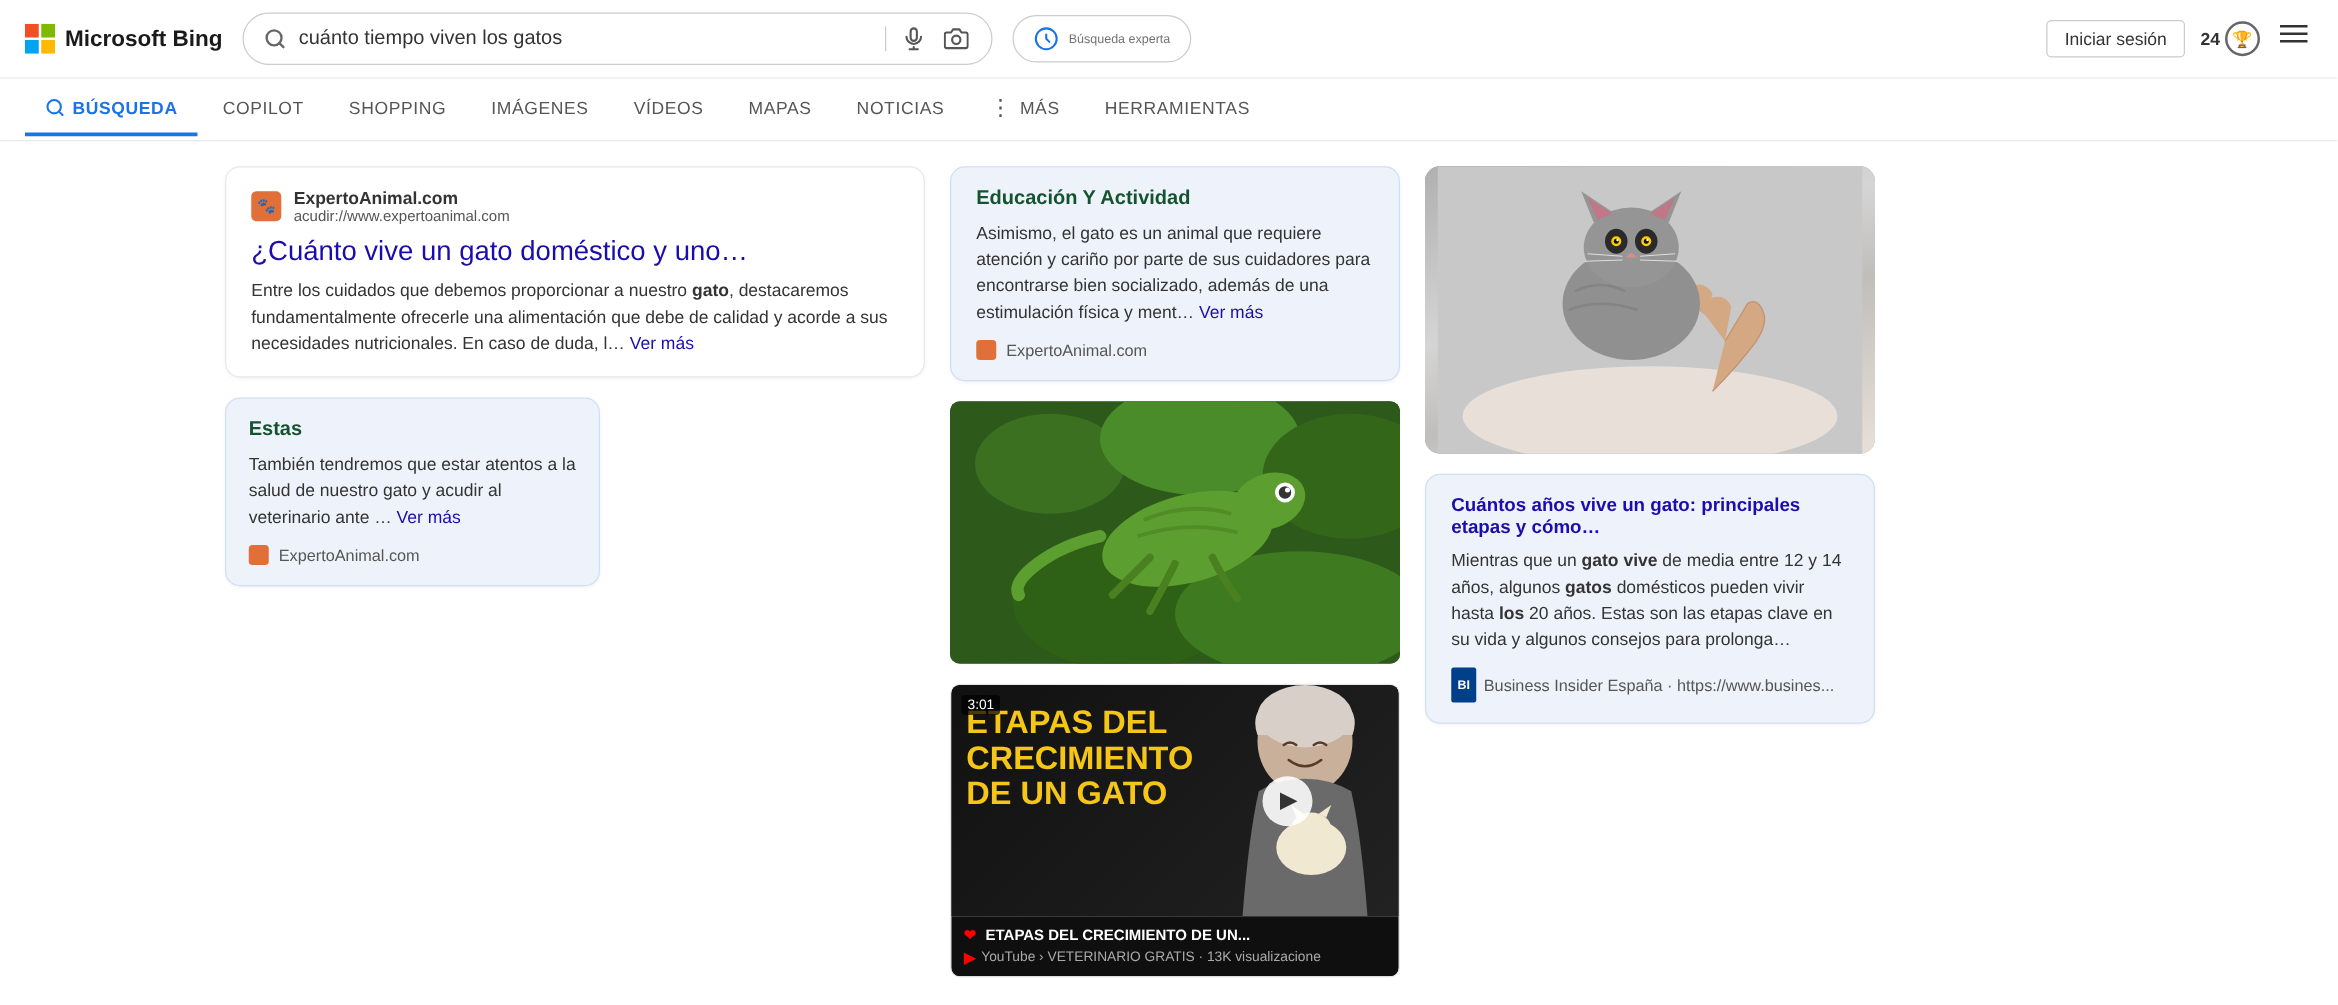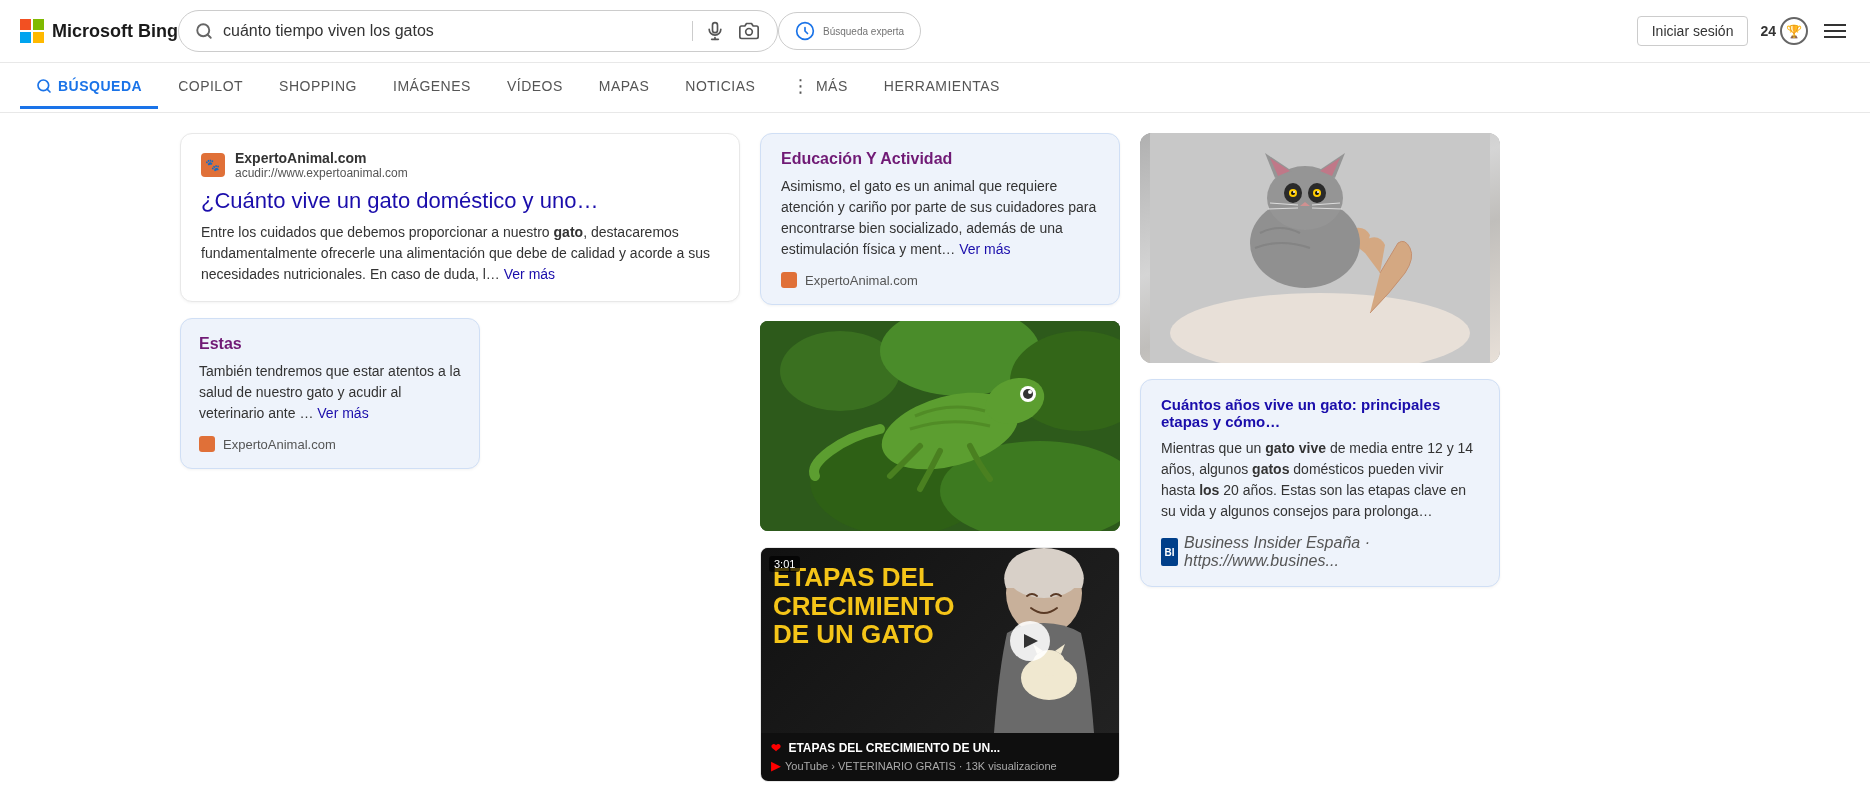--- a/index.html
+++ b/index.html
@@ -4,20 +4,21 @@
   <style>
     * { box-sizing: border-box; margin: 0; padding: 0; }
     body { font-family: Arial, sans-serif; background: #fff; color: #333; }
 
     
     .header {
       display: flex;
       align-items: center;
       padding: 10px 20px;
       border-bottom: 1px solid #e8e8e8;
+      gap: 16px;
       background: #fff;
     }
     .logo {
       display: flex;
       align-items: center;
       gap: 8px;
       font-size: 18px;
       font-weight: 600;
       color: #1a1a1a;
       white-space: nowrap;
@@ -70,21 +71,20 @@
       border: 1px solid #ccc;
       border-radius: 24px;
       background: #fff;
       cursor: pointer;
       font-size: 10px;
       color: #737373;
       white-space: nowrap;
     }
     .header-right {
       display: flex;
-      align-items: center;
       gap: 12px;
       margin-left: auto;
     }
     .signin-btn {
       border: 1px solid #ccc;
       border-radius: 4px;
       padding: 6px 14px;
       background: #fff;
       cursor: pointer;
       font-size: 14px;
@@ -241,21 +241,21 @@
       font-weight: 700;
     }
     .see-more-link {
       color: #1a0dab;
       cursor: pointer;
       text-decoration: none;
     }
     .card-title {
       font-size: 16px;
       font-weight: 700;
-      color: #701a75;
+      color: #14532d;
       margin-bottom: 8px;
     }
     .card-snippet {
       font-size: 14px;
       color: #333;
       line-height: 1.5;
       margin-bottom: 12px;
     }
     .card-source-row {
       display: flex;
@@ -326,23 +326,22 @@
       background: #003f8a;
       color: white;
       font-size: 10px;
       font-weight: bold;
       display: flex;
       align-items: center;
       justify-content: center;
       border-radius: 2px;
     }
     .bi-source-text {
-      font-size: 16px;
+      font-size: 13px;
       color: #555;
-      font-style: italic;
     }
 
     
     .salud-card {
       background: #eef3fb;
       border: 1px solid #d0dff5;
       border-radius: 12px;
       padding: 16px 18px;
       max-width: 300px;
     }

